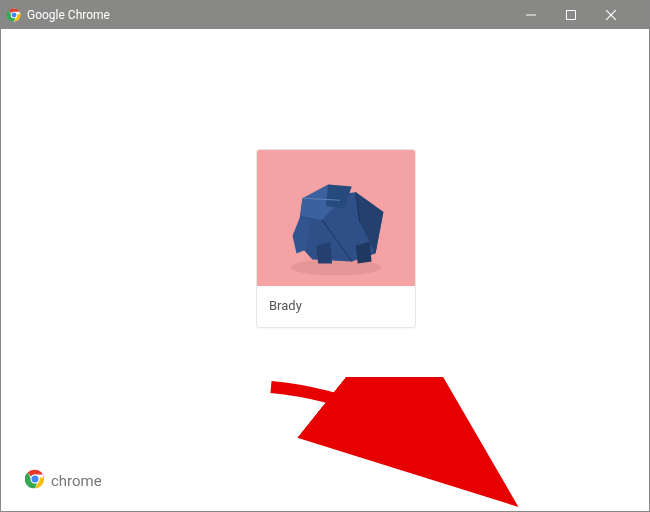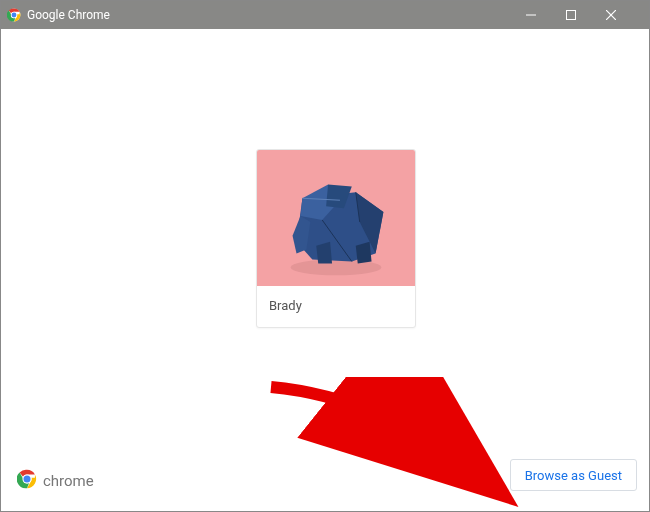--- a/index.html
+++ b/index.html
@@ -57,23 +57,24 @@
     position: relative;
   }
   .card-label {
     padding: 12px 12px 14px 12px;
     font-size: 13px;
     color: #555;
     text-align: left;
   }
   .footer {
     position: absolute;
-    left: 0; right: 0; bottom: 0;
+    left: 8px; right: 0; bottom: 0;
     height: 52px;
     display: flex;
+    align-items: center;
     padding: 0 12px 8px 16px;
   }
   .brand {
     display: flex; align-items: center; gap: 6px;
     color: #777; font-size: 15px;
   }
   .footer .spacer { flex:1; }
   .btn {
     height: 32px;
     padding: 0 14px;
@@ -166,23 +167,20 @@
           <path d="M12 1a11 11 0 0 1 9.5 5.5H12a5.5 5.5 0 0 0-4.76 2.75L3.1 4.1A10.97 10.97 0 0 1 12 1z" fill="#e33b2e"></path>
           <path d="M21.5 6.5A11 11 0 0 1 12 23l4.24-7.34A5.5 5.5 0 0 0 17.5 12c0-.52-.07-1.02-.21-1.5H21.5z" fill="#fbbd06"></path>
           <path d="M12 23A11 11 0 0 1 3.1 4.1l4.14 7.17A5.5 5.5 0 0 0 12 17.5c.9 0 1.76-.22 2.51-.6L12 23z" fill="#34a853"></path>
           <circle cx="12" cy="12" r="5.5" fill="#fff"></circle>
           <circle cx="12" cy="12" r="4.2" fill="#4285f4"></circle>
         </svg>
       </span>
       <span>chrome</span>
     </div>
     <div class="spacer"></div>
-    <div class="btn">
-      <span>Browse as Guest</span>
-    </div>
   </div>
 
   <svg class="arrow" width="260" height="130">
     <defs>
       <marker id="ah" markerWidth="18" markerHeight="14" refX="14" refY="7" orient="auto">
         <polygon points="0,0 18,7 0,14" fill="#e60000"></polygon>
       </marker>
     </defs>
     <path d="M10,10 Q120,20 220,100" stroke="#e60000" stroke-width="12" fill="none" marker-end="url(#ah)"></path>
   </svg>

